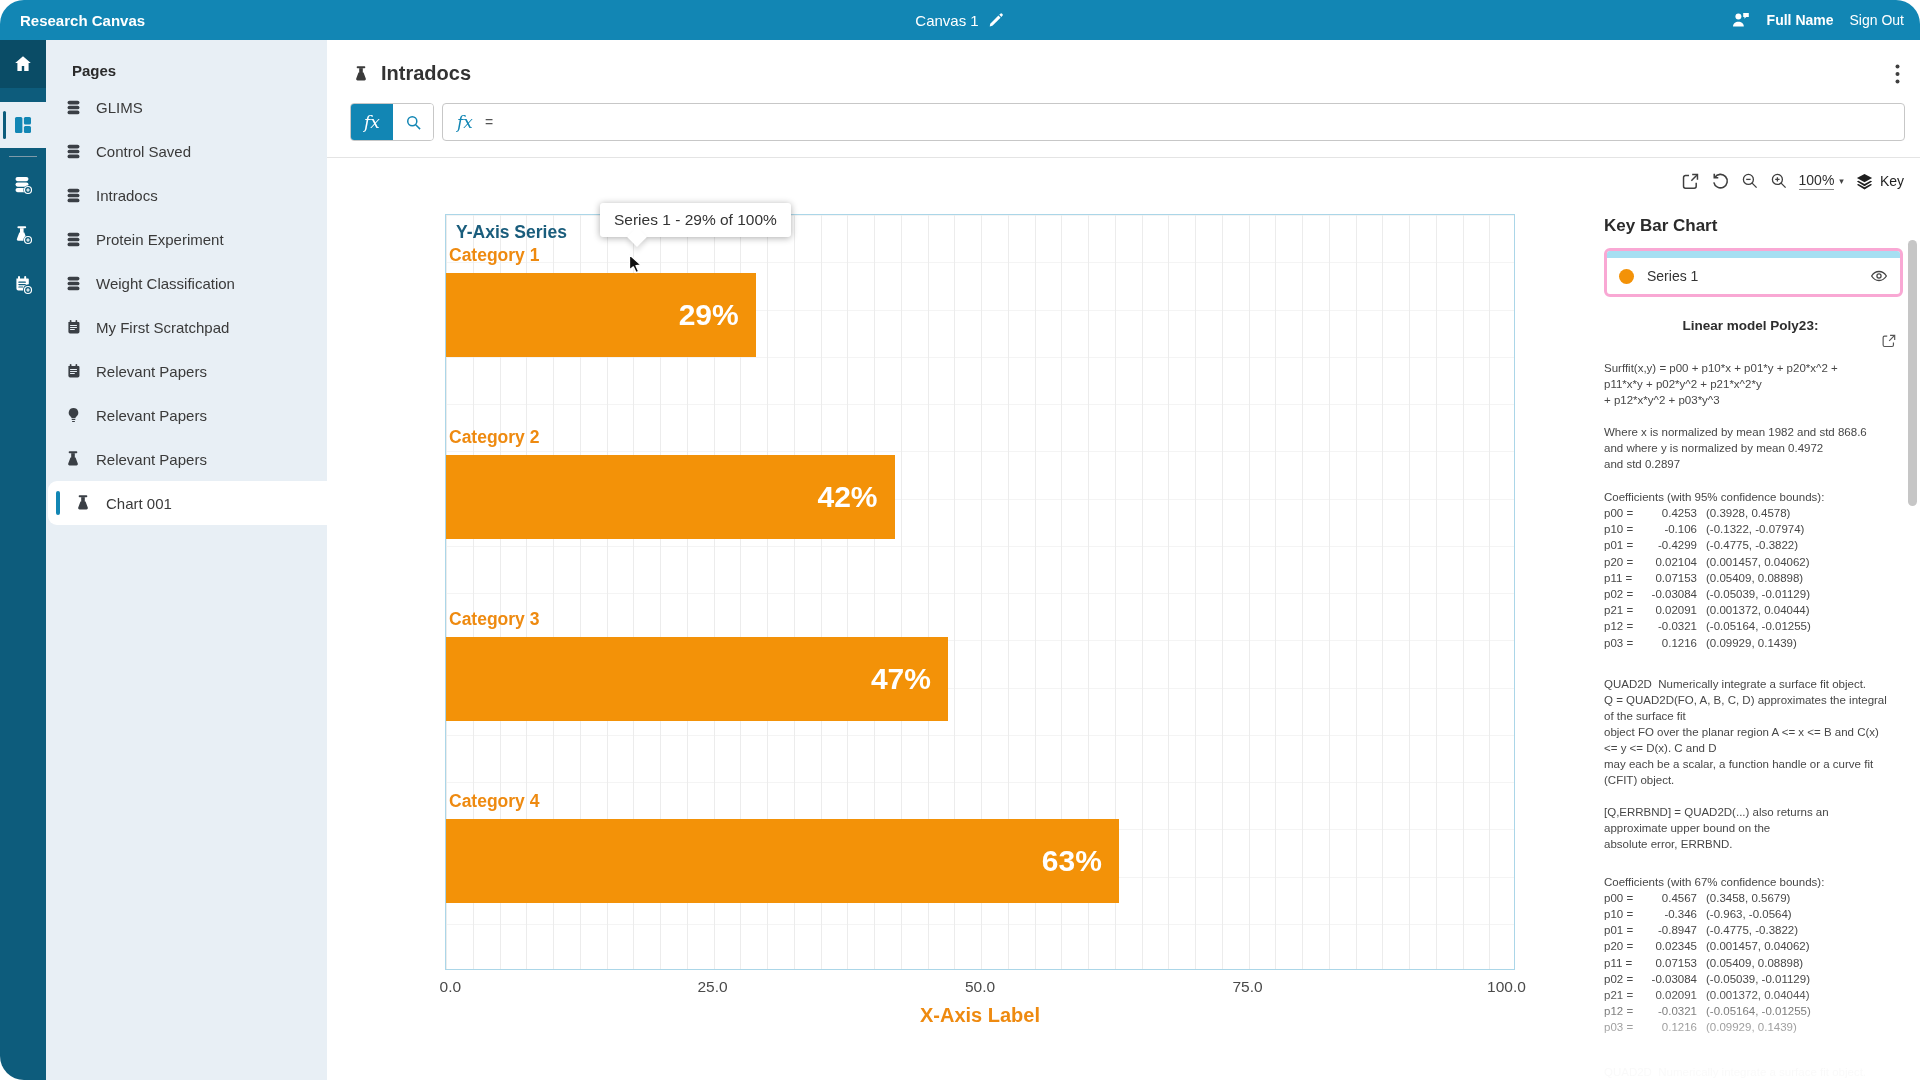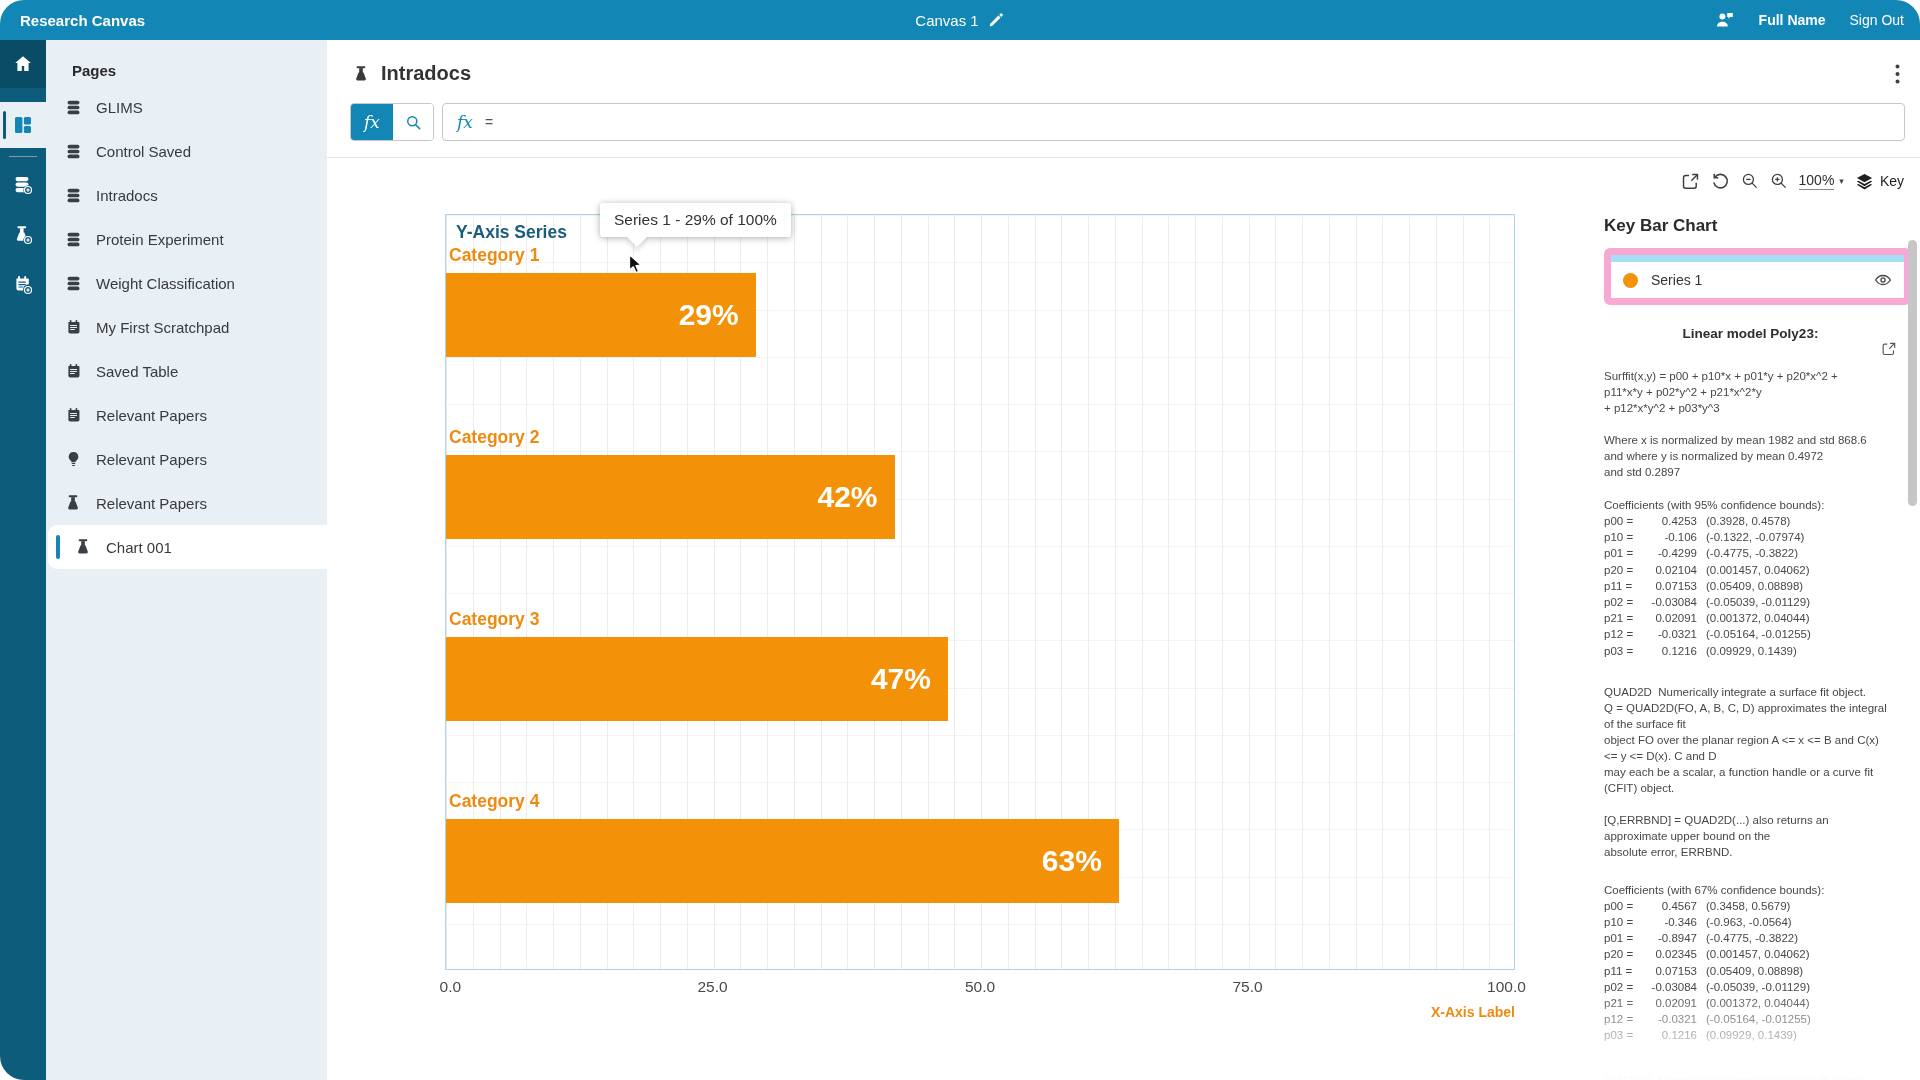--- a/index.html
+++ b/index.html
@@ -4,21 +4,21 @@
 <style>
   html,body{margin:0;padding:0;width:1920px;height:1080px;overflow:hidden;
     font-family:"Liberation Sans","DejaVu Sans",sans-serif;background:#fff;}
   .stage{position:relative;width:1920px;height:1080px;overflow:hidden;background:#fff;border-radius:24px;}
   .ic{display:inline-flex;align-items:center;justify-content:center;line-height:0;}
 
   
   .topbar{position:absolute;left:0;top:0;width:100%;height:40px;background:var(--c-accent);color:#fff;}
   .app-title{position:absolute;left:20px;top:0;height:40px;display:flex;align-items:center;font-size:15px;font-weight:700;}
   .canvas-title{position:absolute;left:50%;top:0;height:40px;transform:translateX(-50%);display:flex;align-items:center;gap:10px;font-size:15px;}
-  .topbar-right{position:absolute;right:16px;top:0;height:40px;display:flex;align-items:center;gap:24px;font-size:14px;}
+  .topbar-right{position:absolute;right:16px;top:0;height:40px;display:flex;align-items:center;gap:16px;font-size:14px;}
   .topbar-right .uname{font-weight:700;}
   .linklike{cursor:pointer;}
 
   
   .rail{position:absolute;left:0;top:40px;bottom:0;width:46px;background:var(--c-rail);}
   .rail-item{width:46px;height:48px;display:flex;align-items:center;justify-content:center;position:relative;color:#fff;--ic-bg:var(--c-rail);}
   .rail-item.first{background:var(--c-rail_dark);--ic-bg:var(--c-rail_dark);}
   .rail-item.selected{background:var(--c-sidebar_bg);color:var(--c-accent);--ic-bg:var(--c-sidebar_bg);height:46px;margin-top:14px;}
   .rail-item.selected::before{content:'';position:absolute;left:3px;top:9px;bottom:9px;width:3px;border-radius:2px;background:var(--c-rail);}
   .rail-item.plus{height:44px;margin-top:6px;}
@@ -58,30 +58,30 @@
 
   
   .plot{position:absolute;left:118px;top:174px;width:1070px;height:756px;border:1px solid var(--c-plot_border);box-sizing:border-box;background-color:#fff;
     background-image:repeating-linear-gradient(to right,var(--c-grid_v) 0 1px,transparent 1px 26.75px),
                      repeating-linear-gradient(to bottom,var(--c-grid_h) 0 1px,transparent 1px 47.25px);}
   .ylab{position:absolute;left:10px;top:7px;font-size:17.5px;font-weight:700;color:var(--c-axis_teal);}
   .cat-label{position:absolute;left:3px;font-size:17.5px;font-weight:700;color:var(--c-label_orange);}
   .bar{position:absolute;left:0;height:84px;background:var(--c-bar_orange);display:flex;align-items:center;justify-content:flex-end;padding-right:17px;box-sizing:border-box;color:#fff;font-size:30px;font-weight:700;}
   .xticks{position:absolute;left:118px;top:938px;width:1070px;height:20px;}
   .xticks span{position:absolute;transform:translateX(-50%);font-size:15.5px;color:#4a4a4a;}
-  .xlabel{position:absolute;left:118px;top:964px;width:1070px;text-align:right;font-size:14px;font-weight:700;color:var(--c-label_orange);}
+  .xlabel{position:absolute;left:118px;top:964px;width:1070px;text-align:center;font-size:20px;font-weight:700;color:var(--c-label_orange);}
 
   .tooltip{position:absolute;left:273px;top:163px;background:#fff;border-radius:3px;box-shadow:0 1px 7px rgba(0,0,0,.33);padding:8px 14px;font-size:15.5px;color:#333;white-space:nowrap;z-index:5;}
   .tooltip::after{content:'';position:absolute;left:30px;top:100%;margin-top:-7px;width:14px;height:14px;background:#fff;transform:rotate(45deg);box-shadow:3px 3px 5px rgba(0,0,0,.12);}
   .cursor{position:absolute;left:297px;top:213px;z-index:6;}
 
   
   .key-panel{position:absolute;left:1263px;top:158px;width:322px;padding-left:14px;box-sizing:border-box;color:var(--c-text_body);}
   .kp-title{margin:18px 0 0 0;font-size:17px;font-weight:700;color:#2b2b2b;}
-  .series-card{margin-top:12px;border:7px solid #f9a8d4;border-radius:6px;overflow:hidden;background:#fff;width:293px;}
+  .series-card{margin-top:12px;border:3px solid #f9a8d4;border-radius:6px;overflow:hidden;background:#fff;width:293px;}
   .series-strip{height:7px;background:#a6dff2;}
   .series-row{display:flex;align-items:center;height:36px;padding:0 12px;}
   .series-dot{width:15px;height:15px;border-radius:50%;background:var(--c-bar_orange);}
   .series-name{margin-left:13px;font-size:14px;color:#333;}
   .series-eye{margin-left:auto;color:#444;cursor:pointer;}
   .model-row{margin-top:21px;display:flex;align-items:center;width:293px;flex-direction:column;}
   .model-title{font-size:13.5px;font-weight:700;color:#2d2d2d;}
   .open-ext{margin-left:auto;color:#555;cursor:pointer;}
   .ktext{white-space:pre-wrap;font-size:11.5px;line-height:16px;color:var(--c-text_body);}
   .crow{display:flex;font-size:11.5px;line-height:16.2px;color:var(--c-text_body);}
@@ -245,31 +245,20 @@
         </div>
         <div class="side-item">
           <span class="ic">
             <svg viewBox="0 0 20 20" width="17" height="17" fill="currentColor">
               <path d="M4 3.6h12c.6 0 1 .4 1 1V15a2 2 0 0 1-2 2H6a2 2 0 0 1-2-2z"></path>
               <rect x="5.6" y="1.2" width="2" height="3.4" rx="1"></rect>
               <rect x="12.4" y="1.2" width="2" height="3.4" rx="1"></rect>
               <path d="M6.5 7.6h7M6.5 10h7M6.5 12.4h4.5" stroke="var(--ic-bg)" stroke-width="1.3" stroke-linecap="round" fill="none"></path>
             </svg>
           </span>
-          <span>Saved Table</span>
-        </div>
-        <div class="side-item">
-          <span class="ic">
-            <svg viewBox="0 0 20 20" width="17" height="17" fill="currentColor">
-              <path d="M4 3.6h12c.6 0 1 .4 1 1V15a2 2 0 0 1-2 2H6a2 2 0 0 1-2-2z"></path>
-              <rect x="5.6" y="1.2" width="2" height="3.4" rx="1"></rect>
-              <rect x="12.4" y="1.2" width="2" height="3.4" rx="1"></rect>
-              <path d="M6.5 7.6h7M6.5 10h7M6.5 12.4h4.5" stroke="var(--ic-bg)" stroke-width="1.3" stroke-linecap="round" fill="none"></path>
-            </svg>
-          </span>
           <span>Relevant Papers</span>
         </div>
         <div class="side-item">
           <span class="ic">
             <svg viewBox="0 0 20 20" width="17" height="17" fill="currentColor">
               <path d="M10 1.2a5.6 5.6 0 0 0-3.2 10.2c.6.4 1 1.1 1 1.8h4.4c0-.7.4-1.4 1-1.8A5.6 5.6 0 0 0 10 1.2z"></path>
               <path d="M7.9 14.2h4.2v1.2H7.9zM8.4 16.4h3.2v1.2H8.4z"></path>
             </svg>
           </span>
           <span>Relevant Papers</span>

